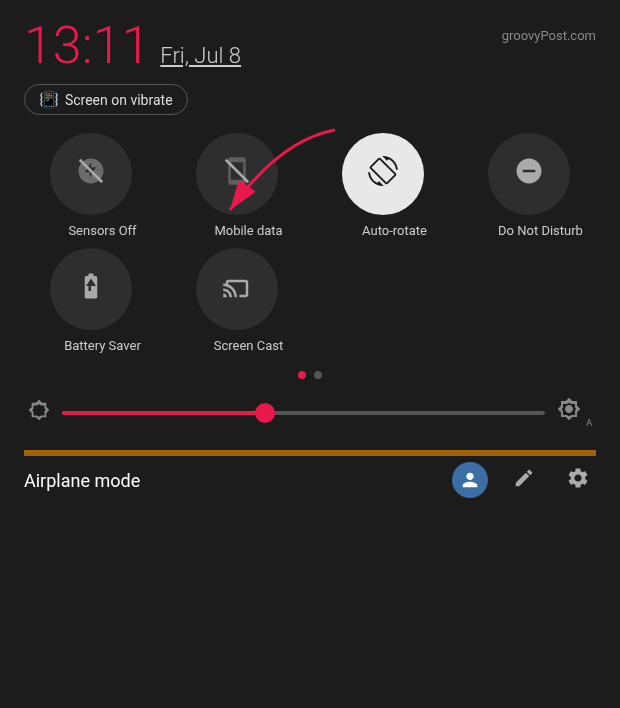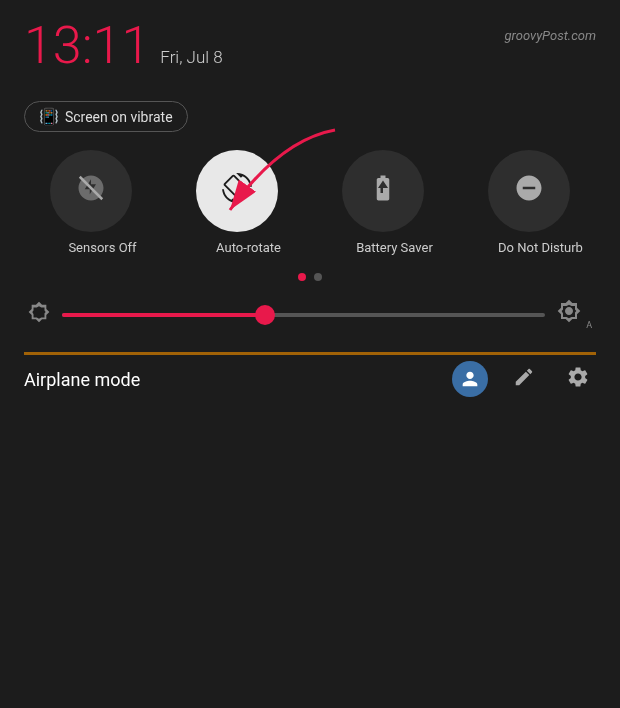--- a/index.html
+++ b/index.html
@@ -20,46 +20,46 @@
       background: #1c1c1c;
       position: relative;
       padding: 20px 24px;
     }
 
     
     .header {
       display: flex;
       align-items: flex-start;
       justify-content: space-between;
-      margin-bottom: 29px;
+      margin-bottom: 12px;
     }
 
     .time-block {
       display: flex;
       align-items: baseline;
       gap: 10px;
     }
 
     .time {
       font-size: 52px;
       font-weight: 300;
       color: #e8194b;
       line-height: 1;
     }
 
     .date {
-      font-size: 17px;
+      font-size: 22px;
       color: #ccc;
       font-weight: 300;
+      text-decoration: underline;
     }
 
     .watermark {
       font-size: 13px;
       color: #888;
-      font-style: italic;
       margin-top: 8px;
     }
 
     
     .vibrate-pill {
       display: inline-flex;
       align-items: center;
       gap: 6px;
       border: 1px solid #555;
       border-radius: 20px;
@@ -207,21 +207,21 @@
       top: 50%;
       transform: translateY(-50%);
     }
 
     
     .bottom-row {
       display: flex;
       align-items: center;
       justify-content: space-between;
       padding: 6px 0;
-      border-top: 3px solid #a16207;
+      border-top: 6px solid #a16207;
     }
 
     .airplane-label {
       font-size: 18px;
       color: #fff;
       font-weight: 400;
     }
 
     .bottom-icons {
       display: flex;
@@ -296,55 +296,76 @@
           <svg viewBox="0 0 24 24">
               <path d="M12 2C6.48 2 2 6.48 2 12s4.48 10 10 10 10-4.48 10-10S17.52 2 12 2zm-1 15v-4H7l5-8v4h4l-5 8z" opacity="0.5"></path>
               <line x1="3" y1="3" x2="21" y2="21" stroke="#aaa" stroke-width="2"></line>
             </svg>
         </span>
       </div>
       <span class="tile-label">Sensors Off</span>
     </div>
 
 
+    <div class="tile">
+      <div class="tile-circle">
+        <span class="tile-icon">
+          <svg viewBox="0 0 24 24">
+              <path d="M17 1.01L7 1c-1.1 0-2 .9-2 2v18c0 1.1.9 2 2 2h10c1.1 0 2-.9 2-2V3c0-1.1-.9-1.99-2-1.99zM17 19H7V5h10v14z" opacity="0.4"></path>
+              <line x1="3" y1="3" x2="21" y2="21" stroke="#aaa" stroke-width="2"></line>
+            </svg>
+        </span>
+      </div>
+      <span class="tile-label">Mobile data</span>
+    </div>
 
 
     <div class="tile">
       <div class="tile-circle active" style="background:#e8e8e8;">
         <span class="tile-icon" style="color:#1c1c1c;">
           <svg viewBox="0 0 24 24" fill="#1c1c1c">
               <path d="M16.48 2.52c3.27 1.55 5.61 4.72 5.97 8.48h1.5C23.44 4.84 18.29 0 12 0l-.66.03 3.81 3.81 1.33-1.32zm-6.25-.77c-.59-.59-1.54-.59-2.12 0L1.75 8.11c-.59.59-.59 1.54 0 2.12l12.02 12.02c.59.59 1.54.59 2.12 0l6.36-6.36c.59-.59.59-1.54 0-2.12L10.23 1.75zm4.6 19.44L2.81 9.17l6.36-6.36 12.02 12.02-6.36 6.36zm-7.31.29C4.25 19.94 1.91 16.76 1.55 13H.05C.56 19.16 5.71 24 12 24l.66-.03-3.81-3.81-1.33 1.32z"></path>
             </svg>
         </span>
       </div>
       <span class="tile-label">Auto-rotate</span>
     </div>
 
     <div class="tile">
       <div class="tile-circle">
         <span class="tile-icon">
           <svg viewBox="0 0 24 24">
-              <path d="M15.67 4H14V2h-4v2H8.33C7.6 4 7 4.6 7 5.33v15.33C7 21.4 7.6 22 8.33 22h7.33c.74 0 1.34-.6 1.34-1.33V5.33C17 4.6 16.4 4 15.67 4zm-1.67 8h-2v4h-2v-4H8l4-6 4 6h-2z"></path>
-            </svg>
-        </span>
-      </div>
-      <span class="tile-label">Battery Saver</span>
+              <path d="M12 2C6.48 2 2 6.48 2 12s4.48 10 10 10 10-4.48 10-10S17.52 2 12 2zm5 11H7v-2h10v2z"></path>
+            </svg>
+        </span>
+      </div>
+      <span class="tile-label">Do Not Disturb</span>
     </div>
 
     <div class="tile">
       <div class="tile-circle">
         <span class="tile-icon">
           <svg viewBox="0 0 24 24">
-              <path d="M12 2C6.48 2 2 6.48 2 12s4.48 10 10 10 10-4.48 10-10S17.52 2 12 2zm5 11H7v-2h10v2z"></path>
-            </svg>
-        </span>
-      </div>
-      <span class="tile-label">Do Not Disturb</span>
-    </div>
-
+              <path d="M15.67 4H14V2h-4v2H8.33C7.6 4 7 4.6 7 5.33v15.33C7 21.4 7.6 22 8.33 22h7.33c.74 0 1.34-.6 1.34-1.33V5.33C17 4.6 16.4 4 15.67 4zm-1.67 8h-2v4h-2v-4H8l4-6 4 6h-2z"></path>
+            </svg>
+        </span>
+      </div>
+      <span class="tile-label">Battery Saver</span>
+    </div>
+
+    <div class="tile">
+      <div class="tile-circle">
+        <span class="tile-icon">
+          <svg viewBox="0 0 24 24">
+              <path d="M1 18v3h3c0-1.66-1.34-3-3-3zm0-4v2c2.76 0 5 2.24 5 5h2c0-3.87-3.13-7-7-7zm18-7H5c-1.1 0-2 .9-2 2v3h2v-3h14v10h-5v2h5c1.1 0 2-.9 2-2V9c0-1.1-.9-2-2-2zM1 10v2c4.97 0 9 4.03 9 9h2c0-6.08-4.93-11-11-11z"></path>
+            </svg>
+        </span>
+      </div>
+      <span class="tile-label">Screen Cast</span>
+    </div>
 
   </div>
 
   
   <div class="pagination-dots">
     <div class="dot"></div>
     <div class="dot inactive"></div>
   </div>
 
   

